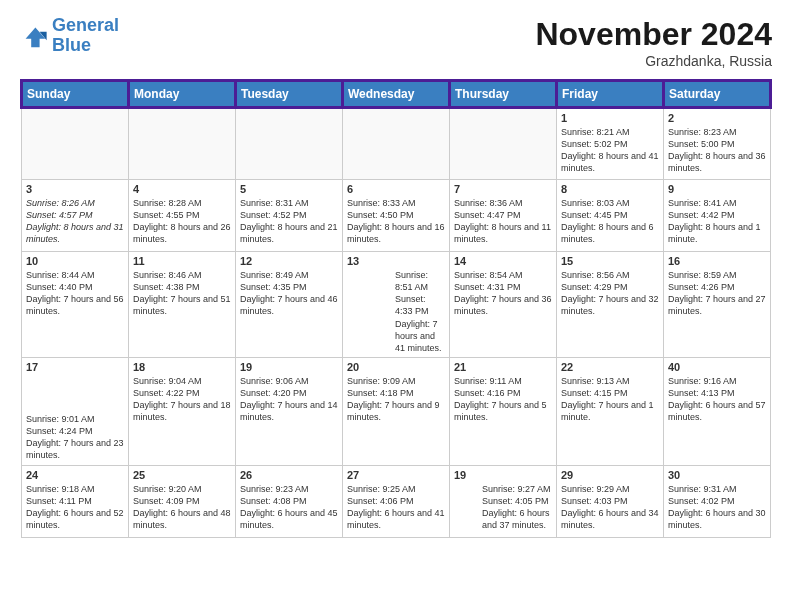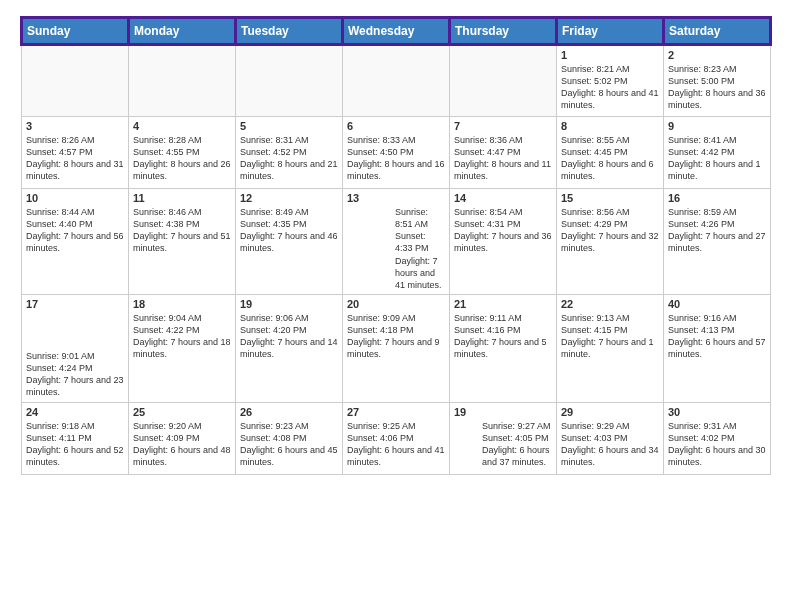--- a/index.html
+++ b/index.html
@@ -88,20 +88,36 @@
       color: #333;
     }
     tr:nth-child(odd) td:not(.empty) {
       background: #fff;
     }
   </style>
 </head>
 <body>
 
 <div class="page">
+  <div class="header">
+    <div class="logo">
+      <svg class="logo-icon" viewBox="0 0 40 40">
+        <polygon points="22,8 36,24 28,24 28,36 16,36 16,24 8,24" fill="#3a7fc1"></polygon>
+        <polygon points="28,14 38,14 38,26" fill="#1a5fa0"></polygon>
+      </svg>
+      <div class="logo-text">
+        <div><span>General</span></div>
+        <div><span>Blue</span></div>
+      </div>
+    </div>
+    <div class="title-block">
+      <div class="month-title">November 2024</div>
+      <div class="subtitle">Grazhdanka, Russia</div>
+    </div>
+  </div>
 
   <table class="calendar">
     <thead>
       <tr>
       <th>Sunday</th>
           <th>Monday</th>
           <th>Tuesday</th>
           <th>Wednesday</th>
           <th>Thursday</th>
           <th>Friday</th>
@@ -124,21 +140,21 @@
           <td>
             <div class="day-num">2</div>
             <div class="day-info" style="white-space: pre-line;">Sunrise: 8:23 AM
 Sunset: 5:00 PM
 Daylight: 8 hours and 36 minutes.</div>
           </td>
         </tr>
         <tr>
           <td>
             <div class="day-num">3</div>
-            <div class="day-info" style="white-space: pre-line;">Sunrise: 8:26 AM
+            <div class="day-info" style="white-space: pre-line; font-style: italic;">Sunrise: 8:26 AM
 Sunset: 4:57 PM
 Daylight: 8 hours and 31 minutes.</div>
           </td>
           <td>
             <div class="day-num">4</div>
             <div class="day-info" style="white-space: pre-line;">Sunrise: 8:28 AM
 Sunset: 4:55 PM
 Daylight: 8 hours and 26 minutes.</div>
           </td>
           <td>
@@ -154,21 +170,21 @@
 Daylight: 8 hours and 16 minutes.</div>
           </td>
           <td>
             <div class="day-num">7</div>
             <div class="day-info" style="white-space: pre-line;">Sunrise: 8:36 AM
 Sunset: 4:47 PM
 Daylight: 8 hours and 11 minutes.</div>
           </td>
           <td>
             <div class="day-num">8</div>
-            <div class="day-info" style="white-space: pre-line;">Sunrise: 8:55 AM
+            <div class="day-info" style="white-space: pre-line;">Sunrise: 8:03 AM
 Sunset: 4:45 PM
 Daylight: 8 hours and 6 minutes.</div>
           </td>
           <td>
             <div class="day-num">9</div>
             <div class="day-info" style="white-space: pre-line;">Sunrise: 8:41 AM
 Sunset: 4:42 PM
 Daylight: 8 hours and 1 minute.</div>
           </td>
         </tr>

